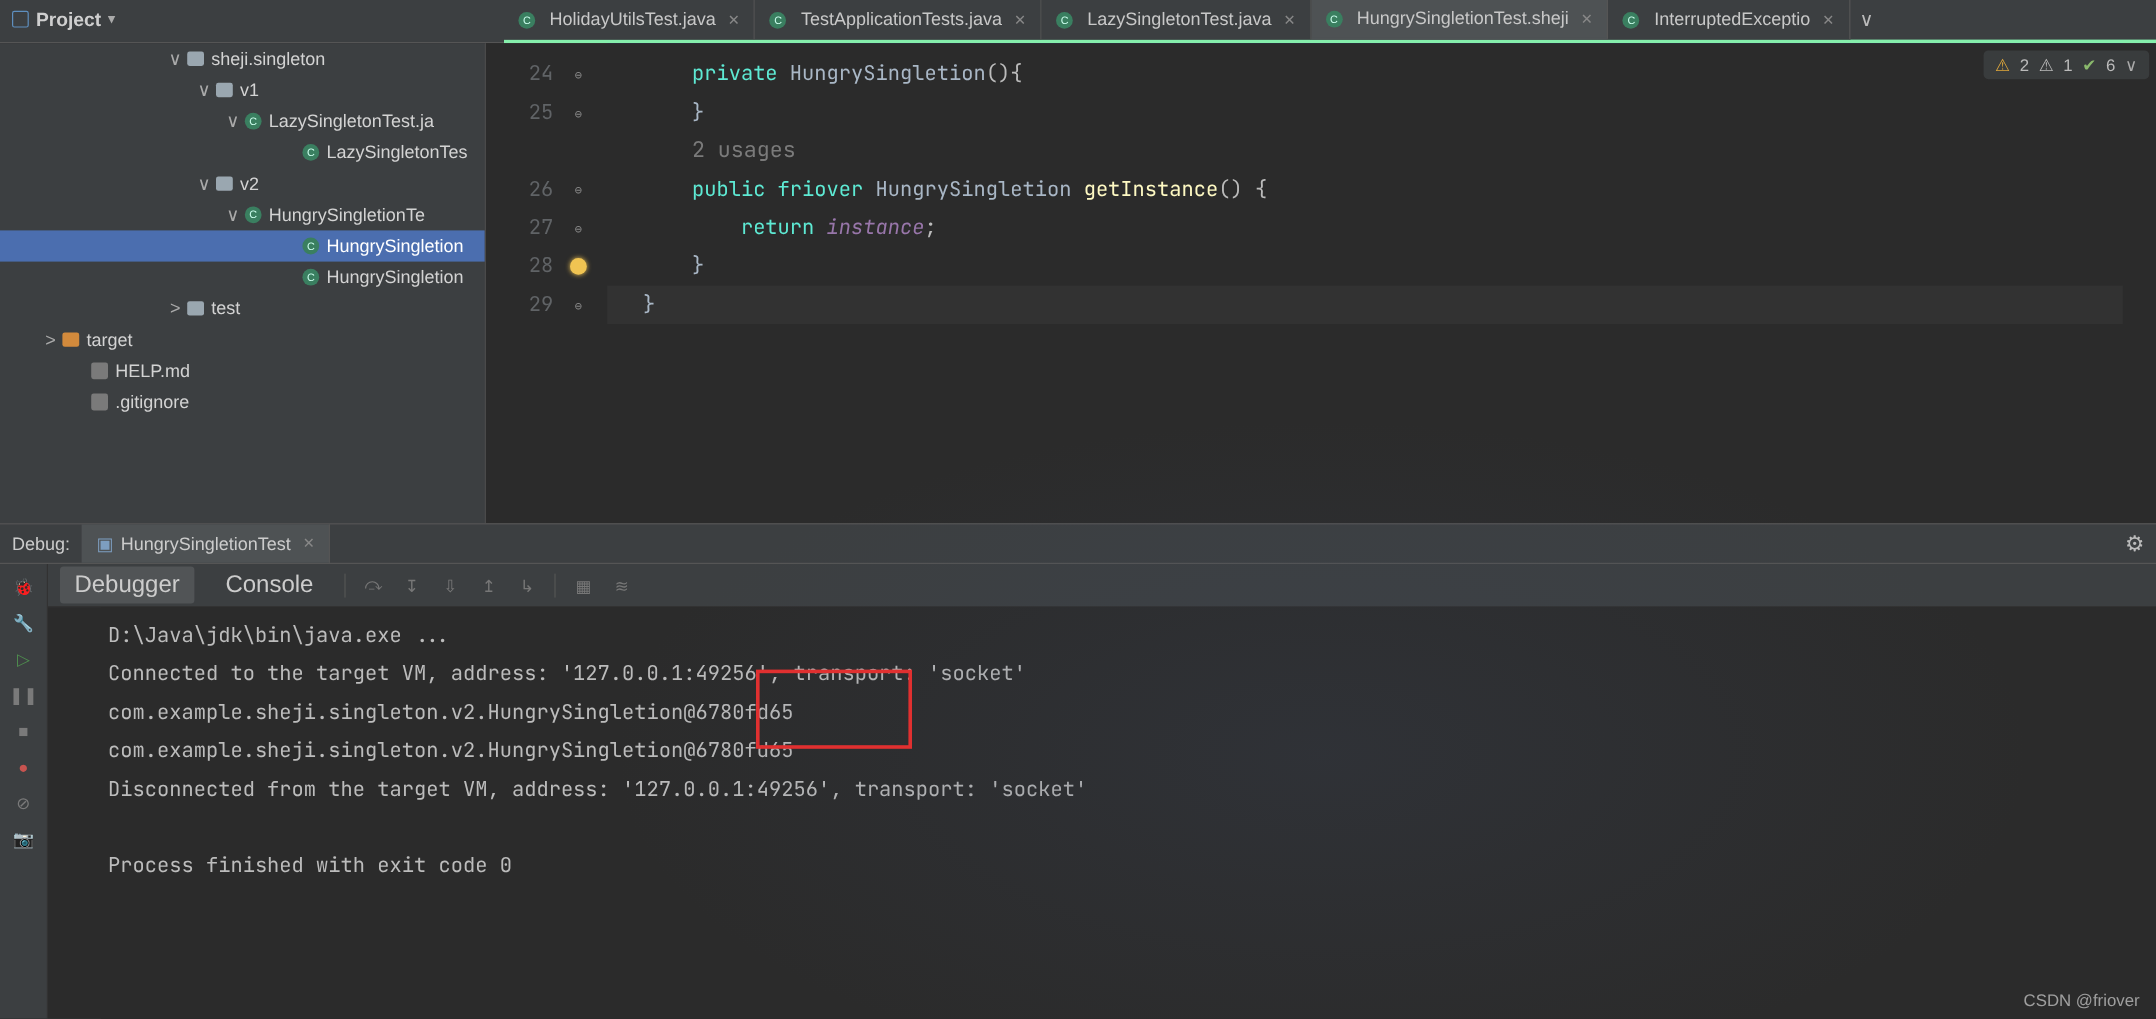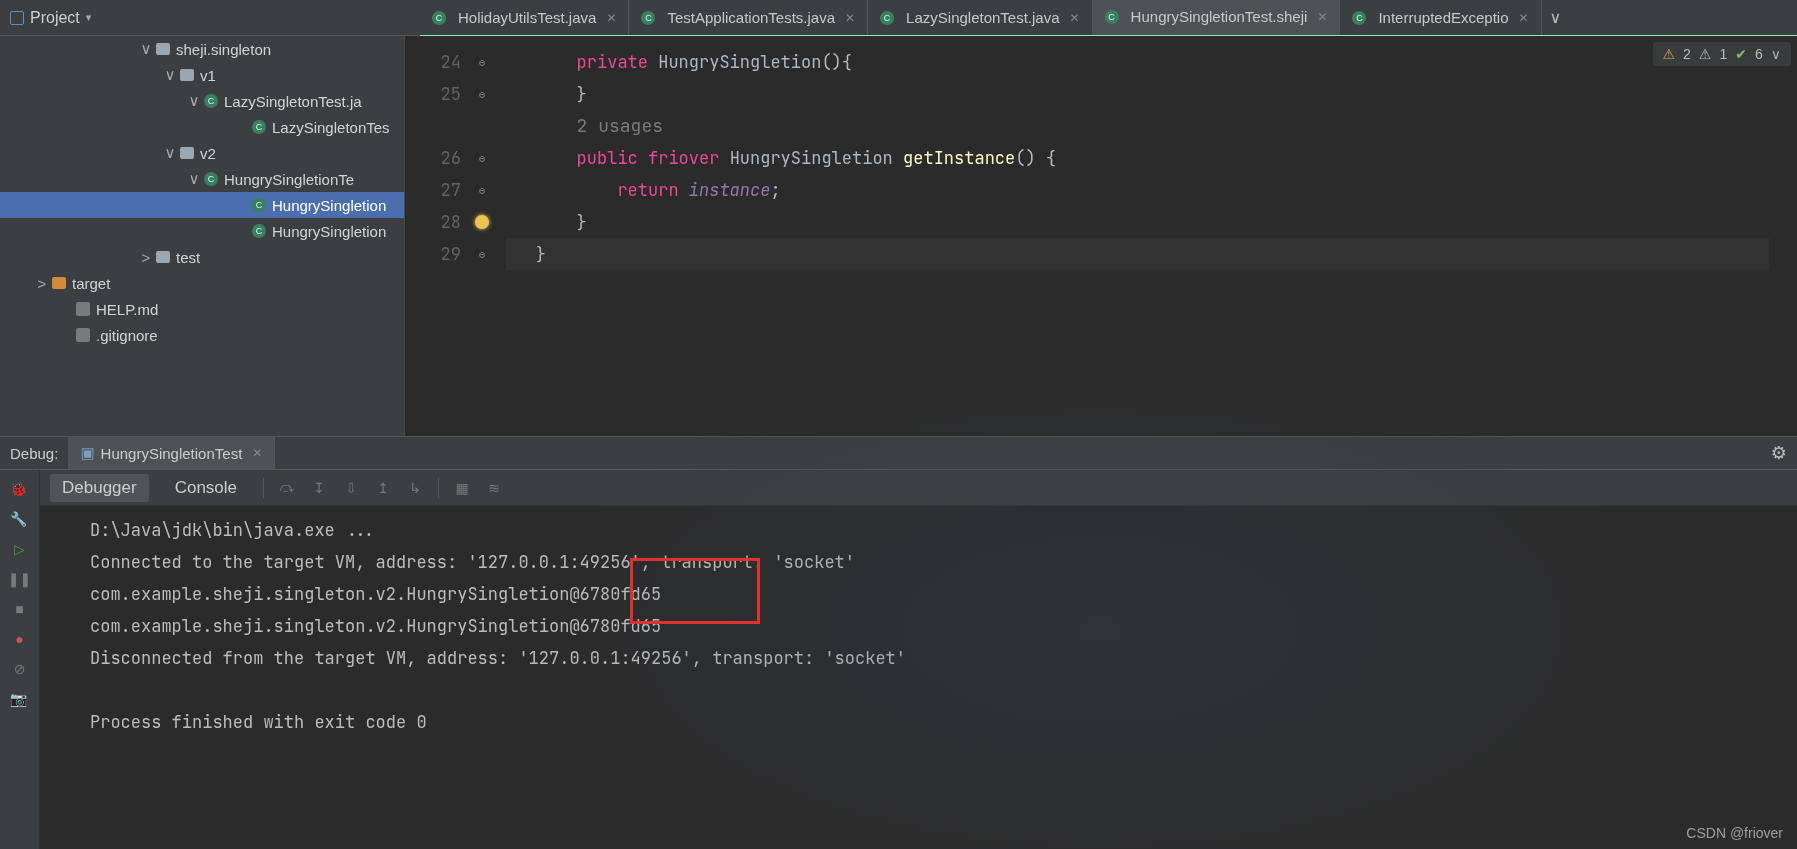--- a/index.html
+++ b/index.html
@@ -12,23 +12,24 @@
     position: relative;
   }
   
   .top-bar {
     position: absolute; left: 0; top: 0; width: 100%; height: 36px;
     background: #3c3f41;
     display: flex; align-items: center;
     border-bottom: 1px solid #555;
   }
   .project-label {
-    display: flex; align-items: center; gap: 6px;
+    display: flex; gap: 6px;
     padding: 0 10px;
     color: #cfcfcf;
+    font-weight: bold;
   }
   .proj-icon { width:14px;height:14px;border:1px solid #5e8fbf;display:inline-block;border-radius:2px;}
   .top-bar-right {
     margin-left: auto; display:flex; gap:14px; padding-right:12px; align-items:center;
   }
   .tbicon { width:16px;height:16px;color:#bbb; display:flex;align-items:center;justify-content:center;font-size:14px;}
   
   .project-tree {
     position:absolute; left:0; top:36px; width:405px; height:400px;
     background:#3c3f41;
@@ -43,21 +44,21 @@
   .folder-icon { width:14px;height:12px;background:#9aa7b0;border-radius:2px;display:inline-block;margin-right:6px;}
   .folder-icon.orange { background:#d28a3c; }
   .class-icon { width:14px;height:14px;border-radius:50%;background:#3a7f60;display:inline-flex;align-items:center;justify-content:center;margin-right:6px; font-size:9px;color:#cfe;}
   .class-icon::after{content:"C";}
   .file-icon { width:14px;height:14px;background:#7a7a7a;display:inline-block;margin-right:6px;border-radius:2px;}
   
   .editor-tabs {
     position:absolute; left:420px; top:0; right:0; height:36px;
     display:flex; align-items:stretch;
     background:#3c3f41;
-    border-bottom:1px solid #86efac;
+    border-bottom:3px solid #86efac;
   }
   .editor-tab {
     display:flex; align-items:center; gap:6px; padding:0 12px;
     border-right:1px solid #555;
     color:#c8c8c8; font-size:15px;
     background:#3c3f41;
     height:100%;
   }
   .editor-tab.active { background:#4e5254; border-bottom:2px solid #4e5254; }
   .tab-close { color:#888; font-size:12px; margin-left:4px;}
@@ -83,21 +84,21 @@
   .gutter-icons {
     width:26px; padding-top:10px; z-index:2;
   }
   .gutter-icons div { height:32px; display:flex; align-items:center; justify-content:center;}
   .fold { color:#888; font-size:10px;}
   .bulb { width:14px;height:14px;background:#f0c452;border-radius:50%; box-shadow:0 0 4px #f0c452;}
   .code {
     flex:1; padding-top:10px; z-index:2;
   }
   .code-line { height:32px; line-height:32px; white-space:pre; }
-  .kw { color:#ec4899; }
+  .kw { color:#5eead4; }
   .ident-type { color:#a9b7c6; }
   .usage-hint { color:#7a7a7a; font-size:18px;}
   .method { color:#fef9c3; }
   .italic { font-style:italic; color:#9876aa;text-align:right;}
   .brace { color:#a9b7c6; }
   
   .warn-strip {
     position:absolute; right:6px; top:42px;
     display:flex; gap:8px; align-items:center;
     background:rgba(60,63,65,0.85);
@@ -117,21 +118,21 @@
   .debug-tab { display:flex; align-items:center; gap:6px; padding:0 12px; height:100%; background:#4e5254; border-right:1px solid #555;}
   .debug-tab .tab-close { color:#888;}
   .settings-right { margin-left:auto; padding:0 10px; font-size:18px; color:#bbb;}
   
   .debug-toolbar {
     position:absolute; left:40px; top:470px; right:0; height:36px;
     background:#3c3f41;
     display:flex; align-items:center; gap:14px; padding-left:10px;
     border-bottom:1px solid #323232;
   }
-  .dtab { padding:4px 12px; color:#ccc; font-size:17px; border-radius:3px;}
+  .dtab { padding:4px 12px; color:#ccc; font-size:20px; border-radius:3px;}
   .dtab.active { background:#515456; }
   .sep { width:1px; height:20px; background:#555;}
   .dt-icon { width:18px;height:18px; color:#777; display:flex;align-items:center;justify-content:center; font-size:14px;}
   
   .debug-leftstrip {
     position:absolute; left:0; top:470px; width:40px; bottom:0;
     background:#3c3f41; border-right:1px solid #323232;
     display:flex; flex-direction:column; align-items:center; gap:12px; padding-top:10px;
   }
   .ls-icon { width:18px;height:18px;display:flex;align-items:center;justify-content:center;color:#7a7a7a;font-size:14px;}

